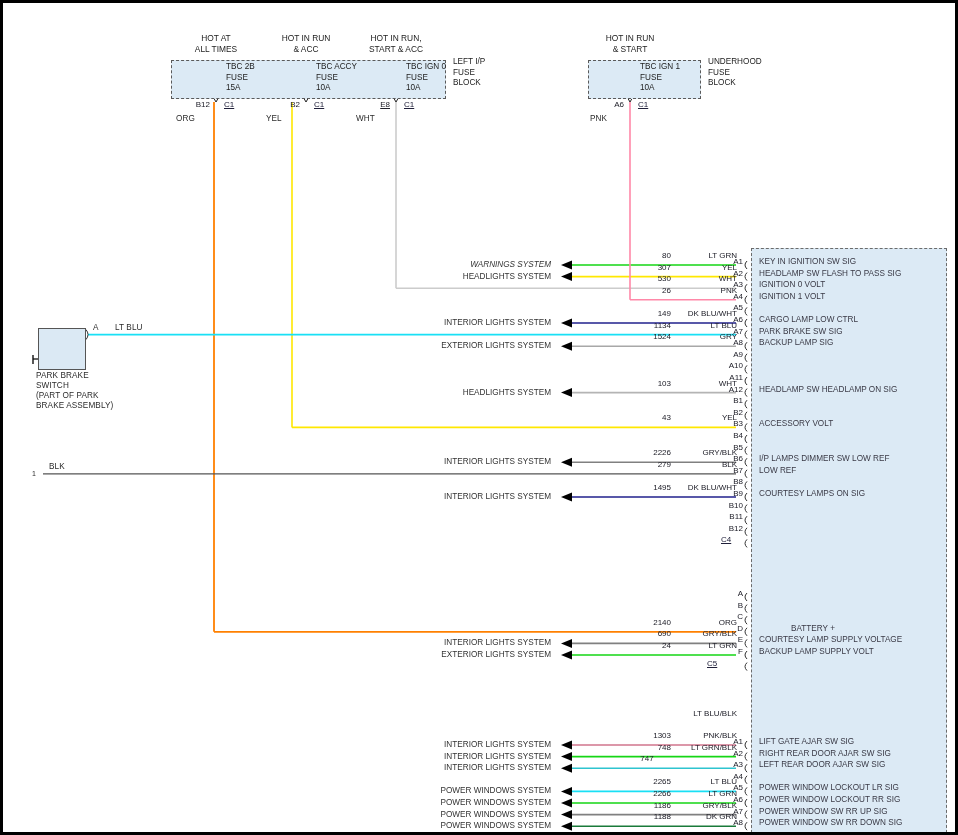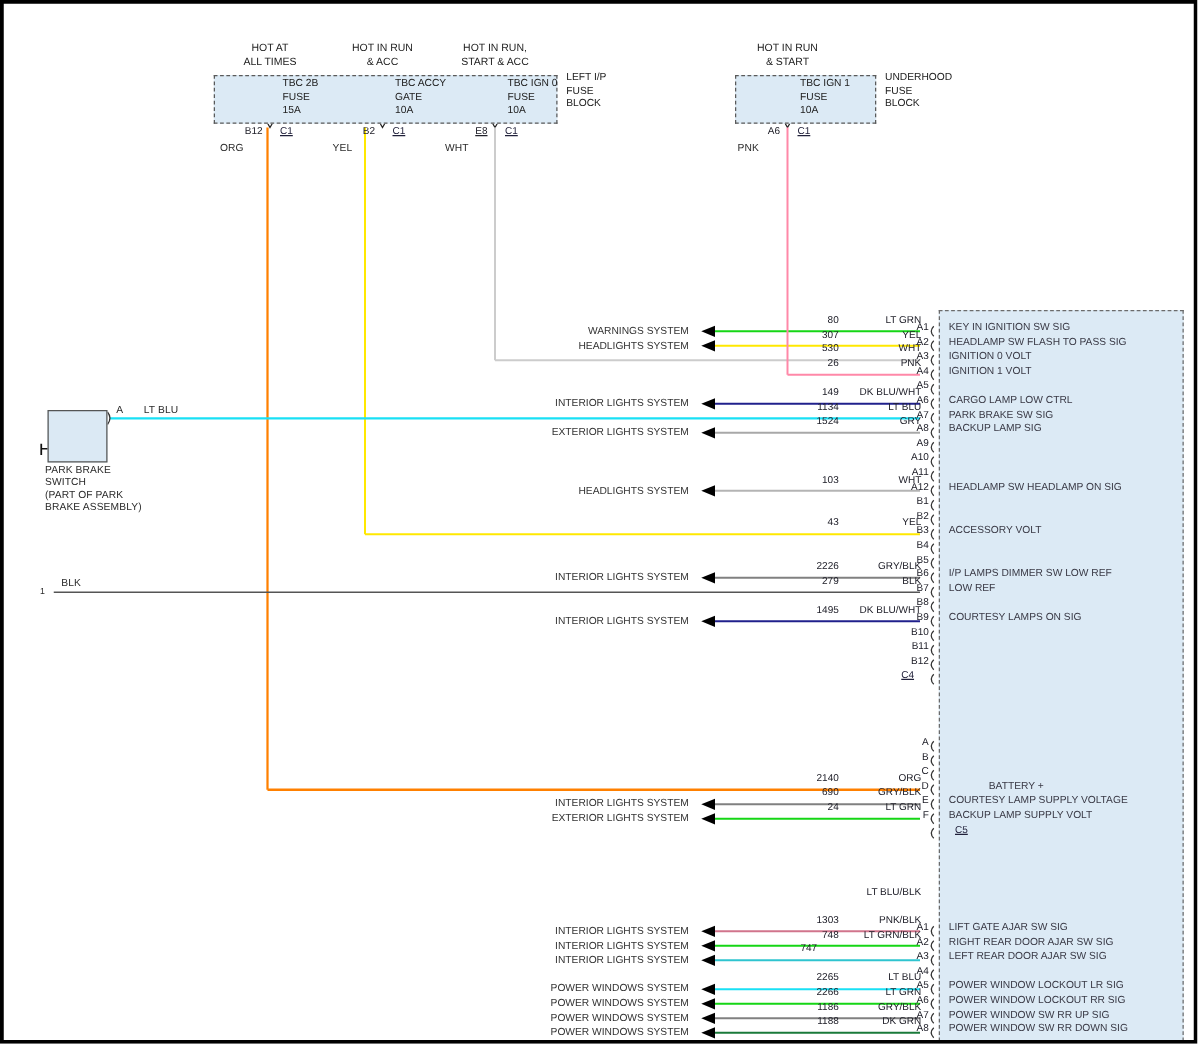--- a/index.html
+++ b/index.html
@@ -148,21 +148,21 @@
 ALL TIMES</div>
       <div class="fuse-txt" style="left: 223px; top: 59px;">TBC 2B
 FUSE
 15A</div>
       <div class="pin" style="left: 173px; top: 97px; width: 34px;">B12</div>
       <div class="cn" style="left: 221px; top: 97px;">C1</div>
       <div class="lbl" style="left: 173px; top: 111px; width: 34px; text-align: left;">ORG</div>
       <div class="hdr" style="left: 248px; top: 30px; width: 110px;">HOT IN RUN
 &amp; ACC</div>
       <div class="fuse-txt" style="left: 313px; top: 59px;">TBC ACCY
-GATE
+FUSE
 10A</div>
       <div class="pin" style="left: 263px; top: 97px; width: 34px;">B2</div>
       <div class="cn" style="left: 311px; top: 97px;">C1</div>
       <div class="lbl" style="left: 263px; top: 111px; width: 34px; text-align: left;">YEL</div>
       <div class="hdr" style="left: 338px; top: 30px; width: 110px;">HOT IN RUN,
 START &amp; ACC</div>
       <div class="fuse-txt" style="left: 403px; top: 59px;">TBC IGN 0
 FUSE
 10A</div>
       <div class="pin" style="left: 353px; top: 97px; width: 34px; text-decoration: underline;">E8</div>
@@ -250,21 +250,21 @@
       <div class="wno" style="left: 620px; top: 614.8px; width: 48px;">2140</div>
       <div class="wcl" style="left: 672px; top: 614.8px; width: 62px;">ORG</div>
       <div class="pin" style="left: 706px; top: 632.4px; width: 34px;">E</div>
       <div class="fn" style="left: 756px; top: 632.4px;">COURTESY LAMP SUPPLY VOLTAGE</div>
       <div class="wno" style="left: 620px; top: 626.4px; width: 48px;">690</div>
       <div class="wcl" style="left: 672px; top: 626.4px; width: 62px;">GRY/BLK</div>
       <div class="pin" style="left: 706px; top: 644px; width: 34px;">F</div>
       <div class="fn" style="left: 756px; top: 644px;">BACKUP LAMP SUPPLY VOLT</div>
       <div class="wno" style="left: 620px; top: 638px; width: 48px;">24</div>
       <div class="wcl" style="left: 672px; top: 638px; width: 62px;">LT GRN</div>
-      <div class="cn" style="left: 761px; top: 655.6px; text-align: center;">C5</div>
+      <div class="cn" style="left: 704px; top: 655.6px; text-align: center;">C5</div>
       <div class="pin" style="left: 706px; top: 734px; width: 34px;">A1</div>
       <div class="fn" style="left: 756px; top: 734px;">LIFT GATE AJAR SW SIG</div>
       <div class="wno" style="left: 620px; top: 728px; width: 48px;">1303</div>
       <div class="wcl" style="left: 672px; top: 728px; width: 62px;">PNK/BLK</div>
       <div class="pin" style="left: 706px; top: 745.6px; width: 34px;">A2</div>
       <div class="fn" style="left: 756px; top: 745.6px;">RIGHT REAR DOOR AJAR SW SIG</div>
       <div class="wno" style="left: 620px; top: 739.6px; width: 48px;">748</div>
       <div class="wcl" style="left: 672px; top: 739.6px; width: 62px;">LT GRN/BLK</div>
       <div class="pin" style="left: 706px; top: 757.2px; width: 34px;">A3</div>
       <div class="fn" style="left: 756px; top: 757.2px;">LEFT REAR DOOR AJAR SW SIG</div>
@@ -280,21 +280,21 @@
       <div class="wno" style="left: 620px; top: 786px; width: 48px;">2266</div>
       <div class="wcl" style="left: 672px; top: 786px; width: 62px;">LT GRN</div>
       <div class="pin" style="left: 706px; top: 803.6px; width: 34px;">A7</div>
       <div class="fn" style="left: 756px; top: 803.6px;">POWER WINDOW SW RR UP SIG</div>
       <div class="wno" style="left: 620px; top: 797.6px; width: 48px; text-align: right;">1186</div>
       <div class="wcl" style="left: 672px; top: 797.6px; width: 62px;">GRY/BLK</div>
       <div class="pin" style="left: 706px; top: 815.2px; width: 34px;">A8</div>
       <div class="fn" style="left: 756px; top: 815.2px;">POWER WINDOW SW RR DOWN SIG</div>
       <div class="wno" style="left: 620px; top: 809.2px; width: 48px;">1188</div>
       <div class="wcl" style="left: 672px; top: 809.2px; width: 62px;">DK GRN</div>
-      <div class="sysname" style="left: 348px; top: 257px; width: 200px; ">WARNINGS SYSTEM</div>
+      <div class="sysname" style="left: 348px; top: 257px; width: 200px;  font-style: italic;">WARNINGS SYSTEM</div>
       <div class="sysname" style="left: 348px; top: 268.6px; width: 200px; text-align: right;">HEADLIGHTS SYSTEM</div>
       <div class="sysname" style="left: 348px; top: 315px; width: 200px; text-align: right;">INTERIOR LIGHTS SYSTEM</div>
       <div class="sysname" style="left: 348px; top: 338.2px; width: 200px; text-align: right;">EXTERIOR LIGHTS SYSTEM</div>
       <div class="sysname" style="left: 348px; top: 384.6px; width: 200px; text-align: right;">HEADLIGHTS SYSTEM</div>
       <div class="sysname" style="left: 348px; top: 454.2px; width: 200px; text-align: right;">INTERIOR LIGHTS SYSTEM</div>
       <div class="sysname" style="left: 348px; top: 489px; width: 200px; text-align: right;">INTERIOR LIGHTS SYSTEM</div>
       <div class="sysname" style="left: 348px; top: 635.4px; width: 200px; text-align: right;">INTERIOR LIGHTS SYSTEM</div>
       <div class="sysname" style="left: 348px; top: 647px; width: 200px; text-align: right;">EXTERIOR LIGHTS SYSTEM</div>
       <div class="sysname" style="left: 348px; top: 737px; width: 200px; text-align: right;">INTERIOR LIGHTS SYSTEM</div>
       <div class="sysname" style="left: 348px; top: 748.6px; width: 200px; text-align: right;">INTERIOR LIGHTS SYSTEM</div>

